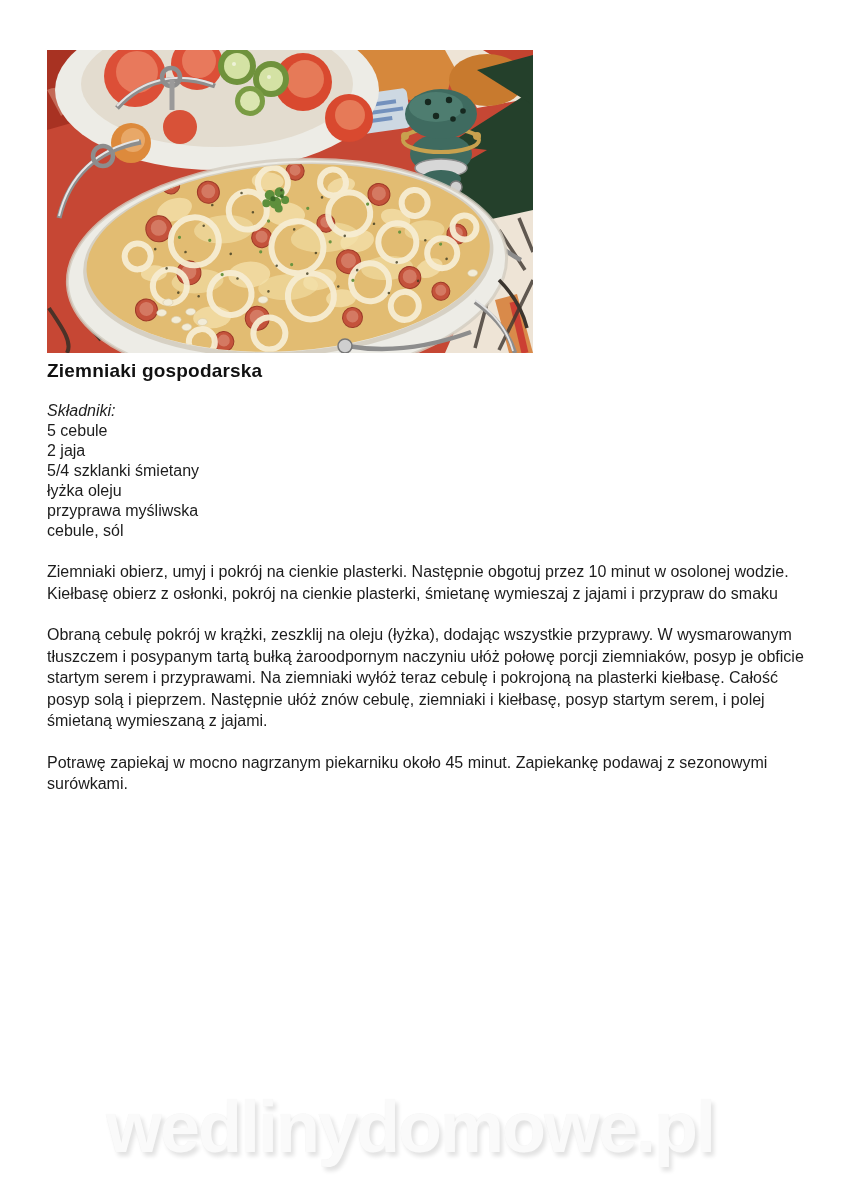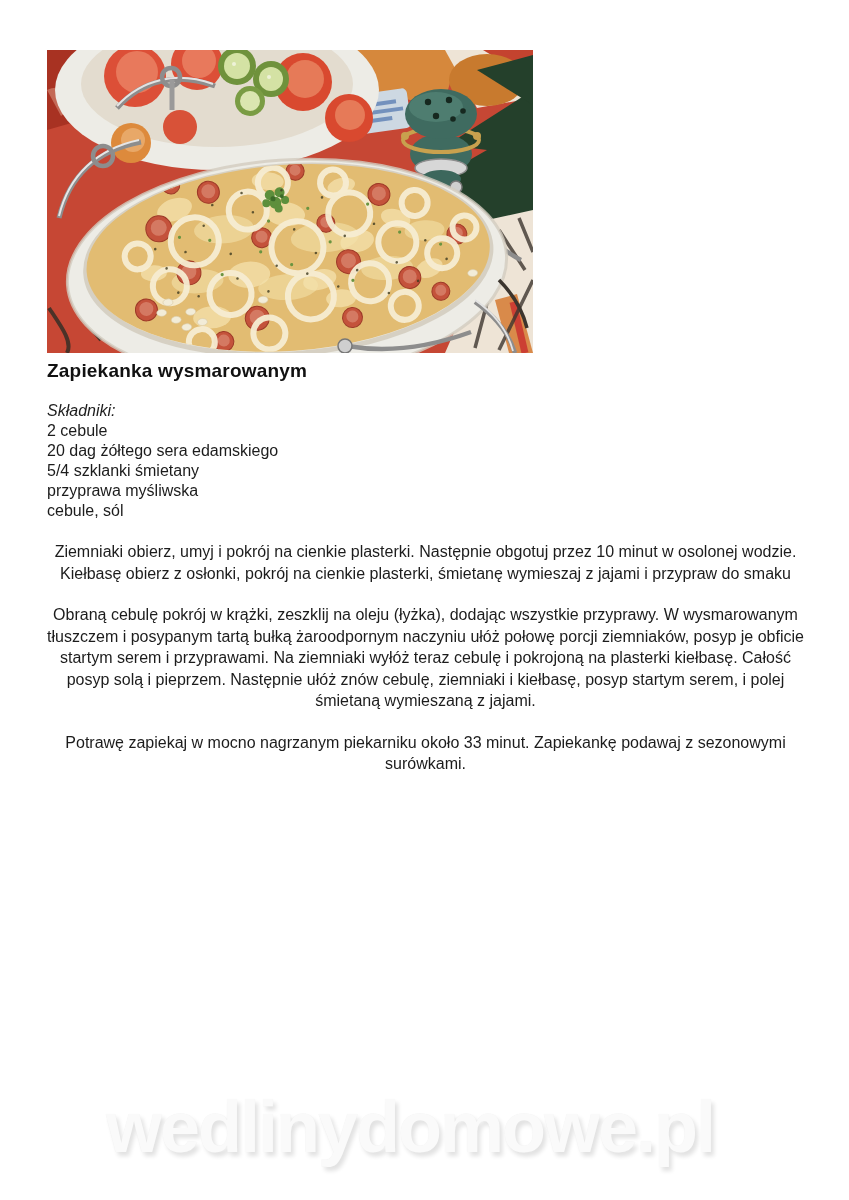--- a/index.html
+++ b/index.html
@@ -34,21 +34,20 @@
     margin-top: 19px;
     font-size: 16px;
     line-height: 20px;
   }
   .ing-heading { font-style: italic; }
   .para {
     width: 757px;
     margin: 20px 0 0 0;
     font-size: 16px;
     line-height: 21.5px;
-    text-align: center;
   }
   .watermark {
     position: absolute;
     left: 106px;
     top: 1086px;
     font-size: 72px;
     font-weight: bold;
     letter-spacing: -2px;
     white-space: nowrap;
     color: #fafafa;
@@ -329,30 +328,31 @@
         <g fill="none">
           <path d="M428,252 C448,266 462,284 468,303" stroke="#8d8d8d" stroke-width="4.5"></path>
           <path d="M428,250 C448,264 461,282 466,301" stroke="#e3e3e3" stroke-width="1.8"></path>
           <path d="M300,296 C340,303 380,298 424,282" stroke="#8d8d8d" stroke-width="4.5"></path>
           <circle cx="298" cy="296" r="7" fill="#cfcfcf" stroke="#777777" stroke-width="1.5"></circle>
           <path d="M452,230 C466,244 476,262 480,278" stroke="#3c352e" stroke-width="3.5"></path>
         </g>
       </g>
     </svg>
 
-    <h1 class="title">Zapiekanka wysmarowanym</h1>
+    <h1 class="title">Ziemniaki gospodarska</h1>
 
     <div class="ingredients">
       <div class="ing-heading">Składniki:</div>
-      <div class="ing-item">2 cebule</div>
-      <div class="ing-item">20 dag żółtego sera edamskiego</div>
+      <div class="ing-item">5 cebule</div>
+      <div class="ing-item">2 jaja</div>
       <div class="ing-item">5/4 szklanki śmietany</div>
+      <div class="ing-item">łyżka oleju</div>
       <div class="ing-item">przyprawa myśliwska</div>
       <div class="ing-item">cebule, sól</div>
     </div>
 
     <p class="para">Ziemniaki obierz, umyj i pokrój na cienkie plasterki. Następnie obgotuj przez 10 minut w osolonej wodzie. Kiełbasę obierz z osłonki, pokrój na cienkie plasterki, śmietanę wymieszaj z jajami i przypraw do smaku</p>
     <p class="para">Obraną cebulę pokrój w krążki, zeszklij na oleju (łyżka), dodając wszystkie przyprawy. W wysmarowanym tłuszczem i posypanym tartą bułką żaroodpornym naczyniu ułóż połowę porcji ziemniaków, posyp je obficie startym serem i przyprawami. Na ziemniaki wyłóż teraz cebulę i pokrojoną na plasterki kiełbasę. Całość posyp solą i pieprzem. Następnie ułóż znów cebulę, ziemniaki i kiełbasę, posyp startym serem, i polej śmietaną wymieszaną z jajami.</p>
-    <p class="para">Potrawę zapiekaj w mocno nagrzanym piekarniku około 33 minut. Zapiekankę podawaj z sezonowymi surówkami.</p>
+    <p class="para">Potrawę zapiekaj w mocno nagrzanym piekarniku około 45 minut. Zapiekankę podawaj z sezonowymi surówkami.</p>
   </div>
 
   <div class="watermark">wedlinydomowe.pl</div>
 </div>
 
 </body></html>

